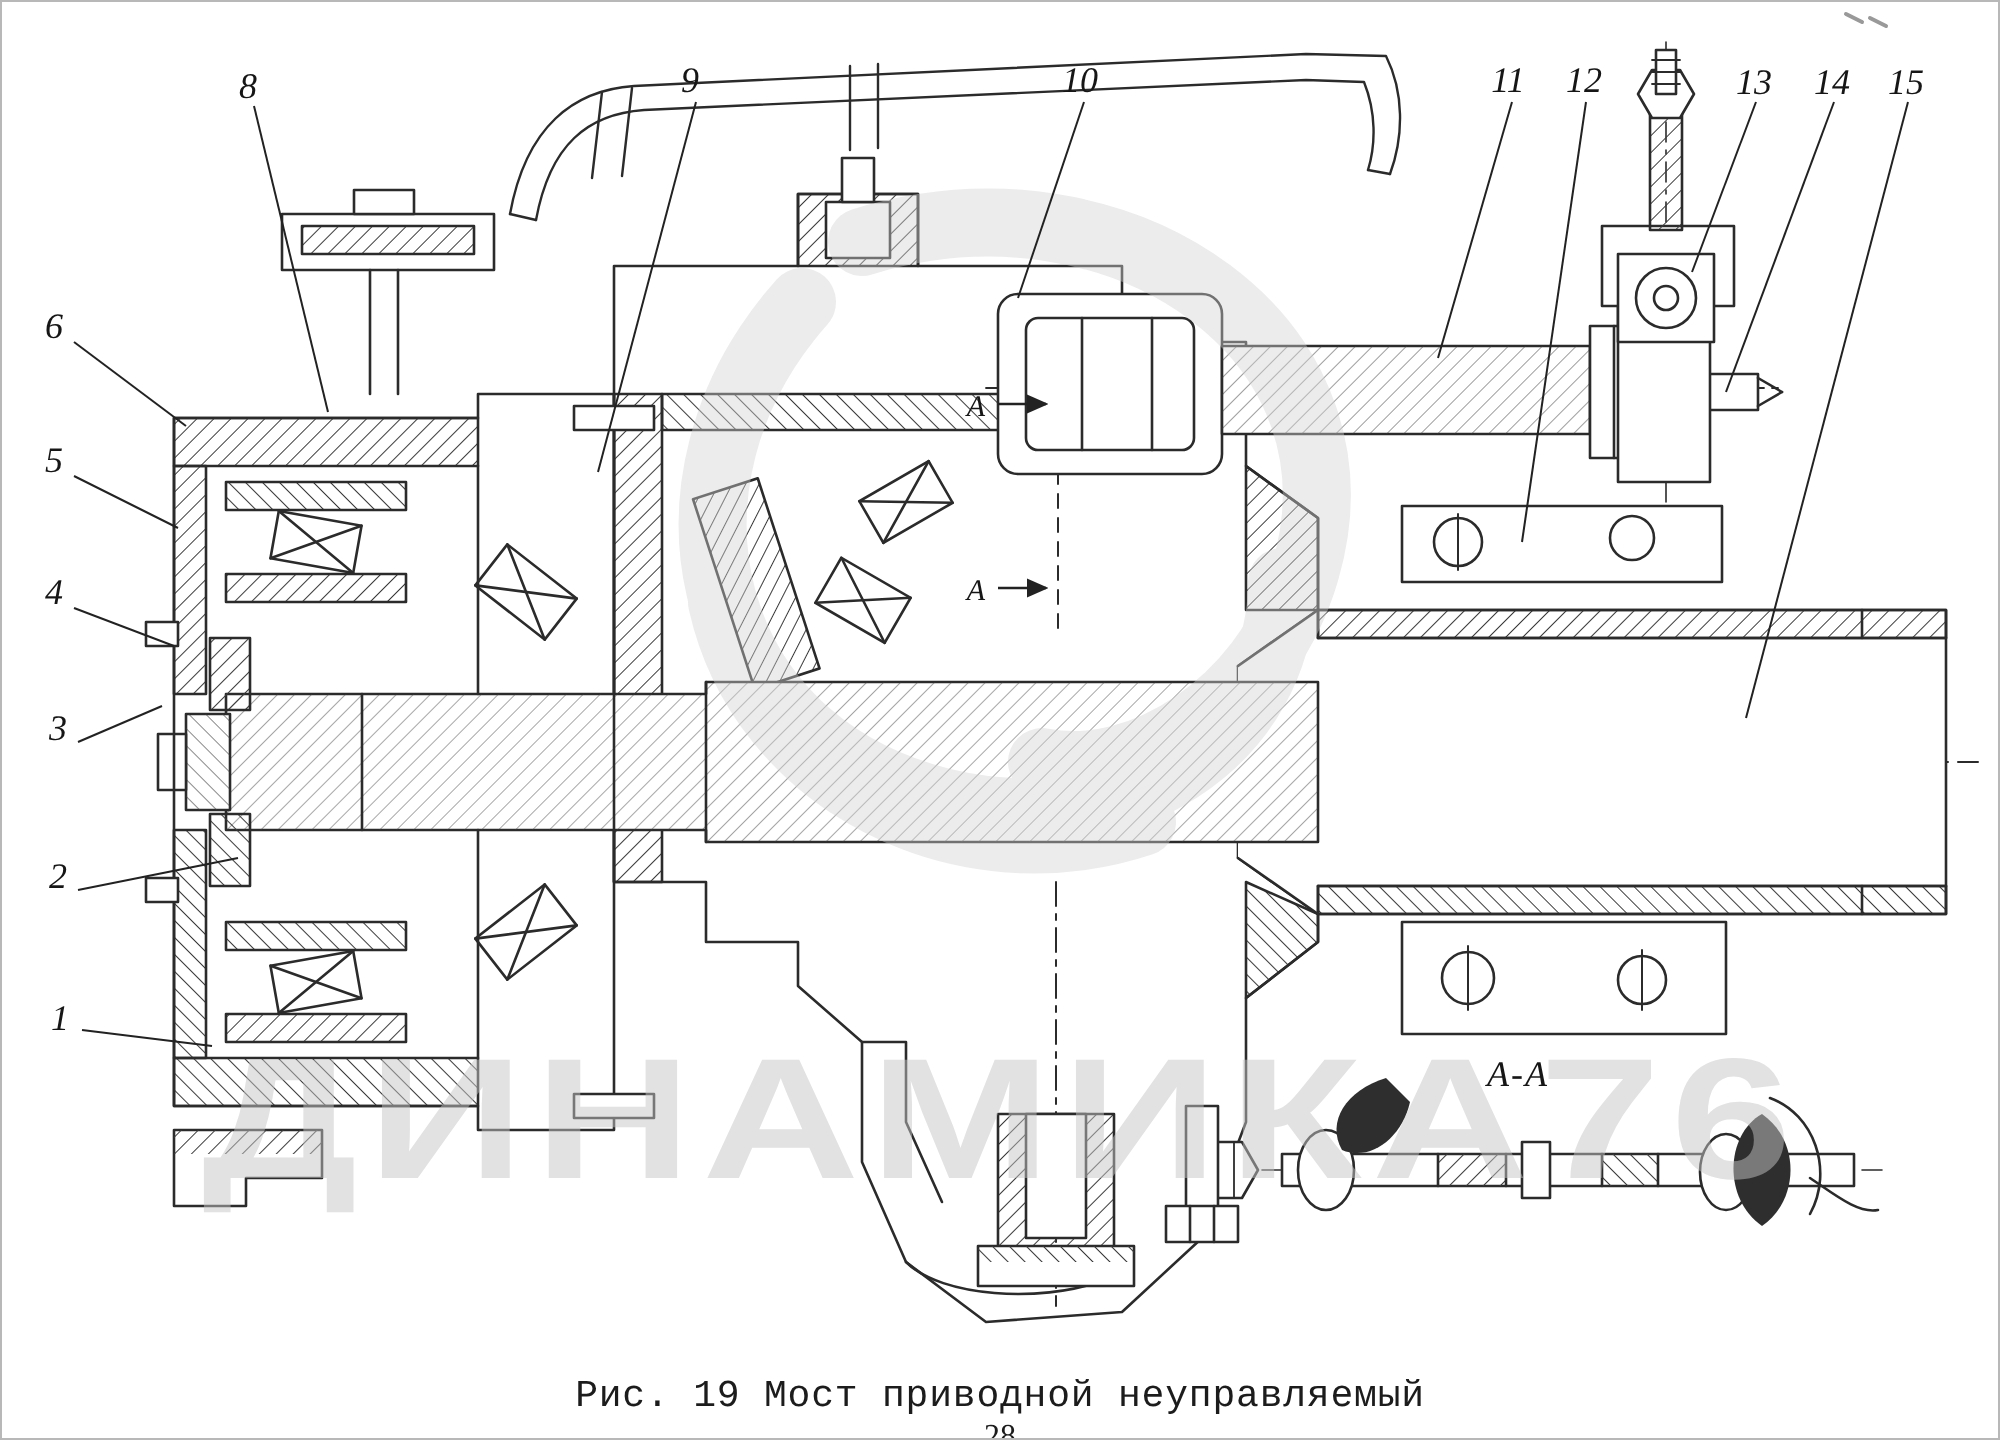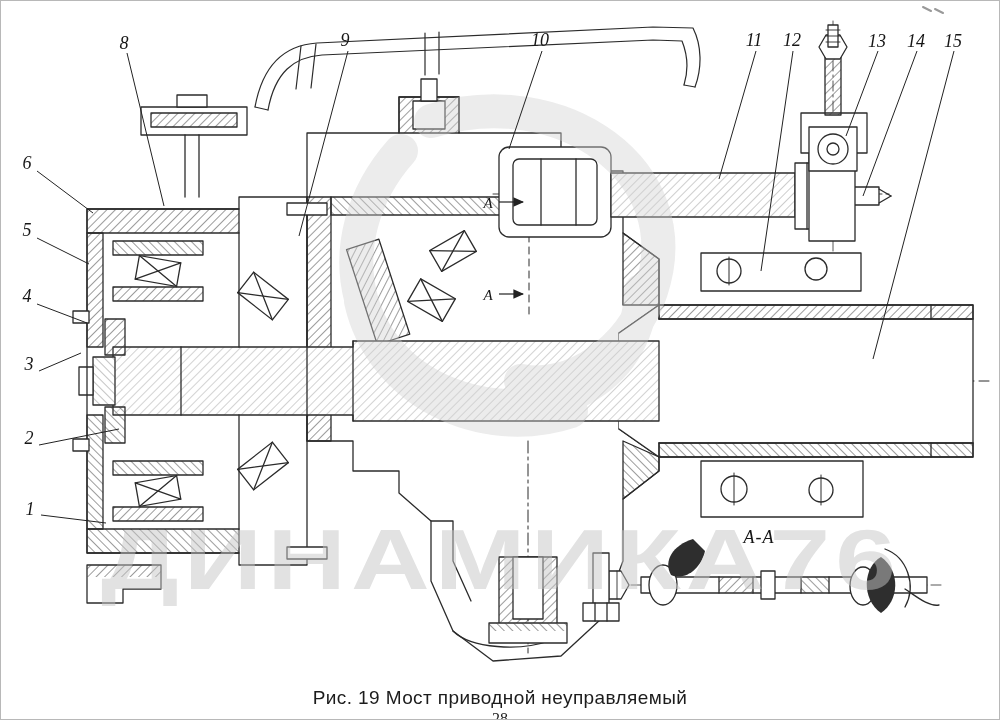--- a/index.html
+++ b/index.html
@@ -15,21 +15,21 @@
   }
   .page svg { position: absolute; left: 0; top: 0; }
   .caption {
     position: absolute;
     left: 0; top: 686px;
     width: 100%;
     text-align: center;
     font-size: 19px;
     color: #1c1c1c;
     letter-spacing: 0.4px;
-    font-family: Liberation Sans, sans-serif;
+    font-family: Liberation Mono, monospace;
   }
   .pagenum {
     position: absolute;
     left: 0; top: 709px;
     width: 100%;
     text-align: center;
     font-size: 16px;
     color: #1c1c1c;
     font-family: "Liberation Serif", serif;
   }

